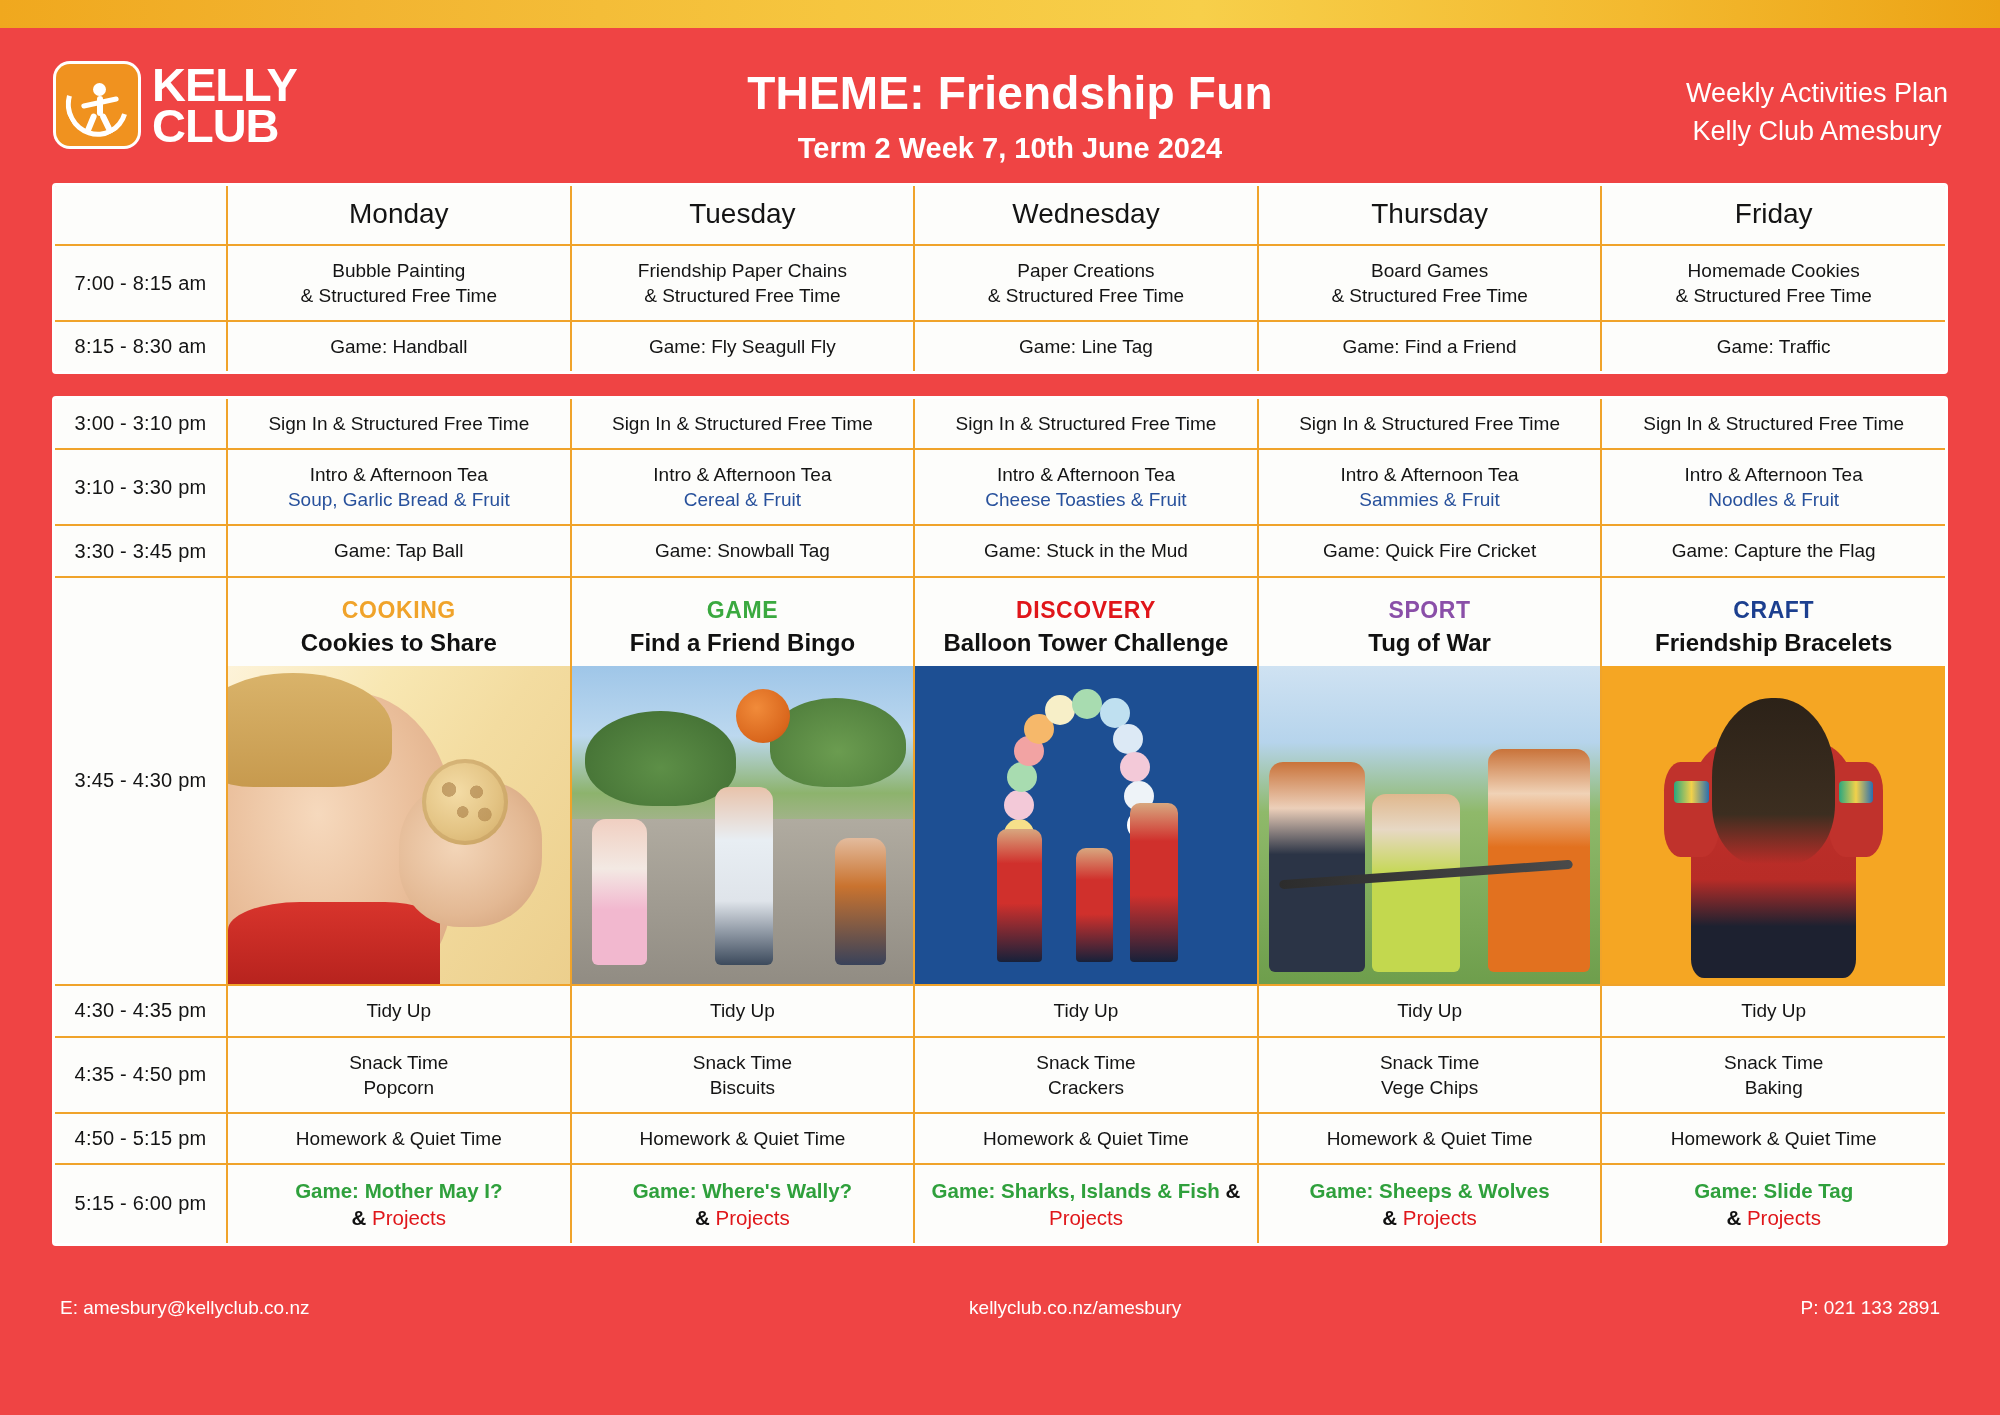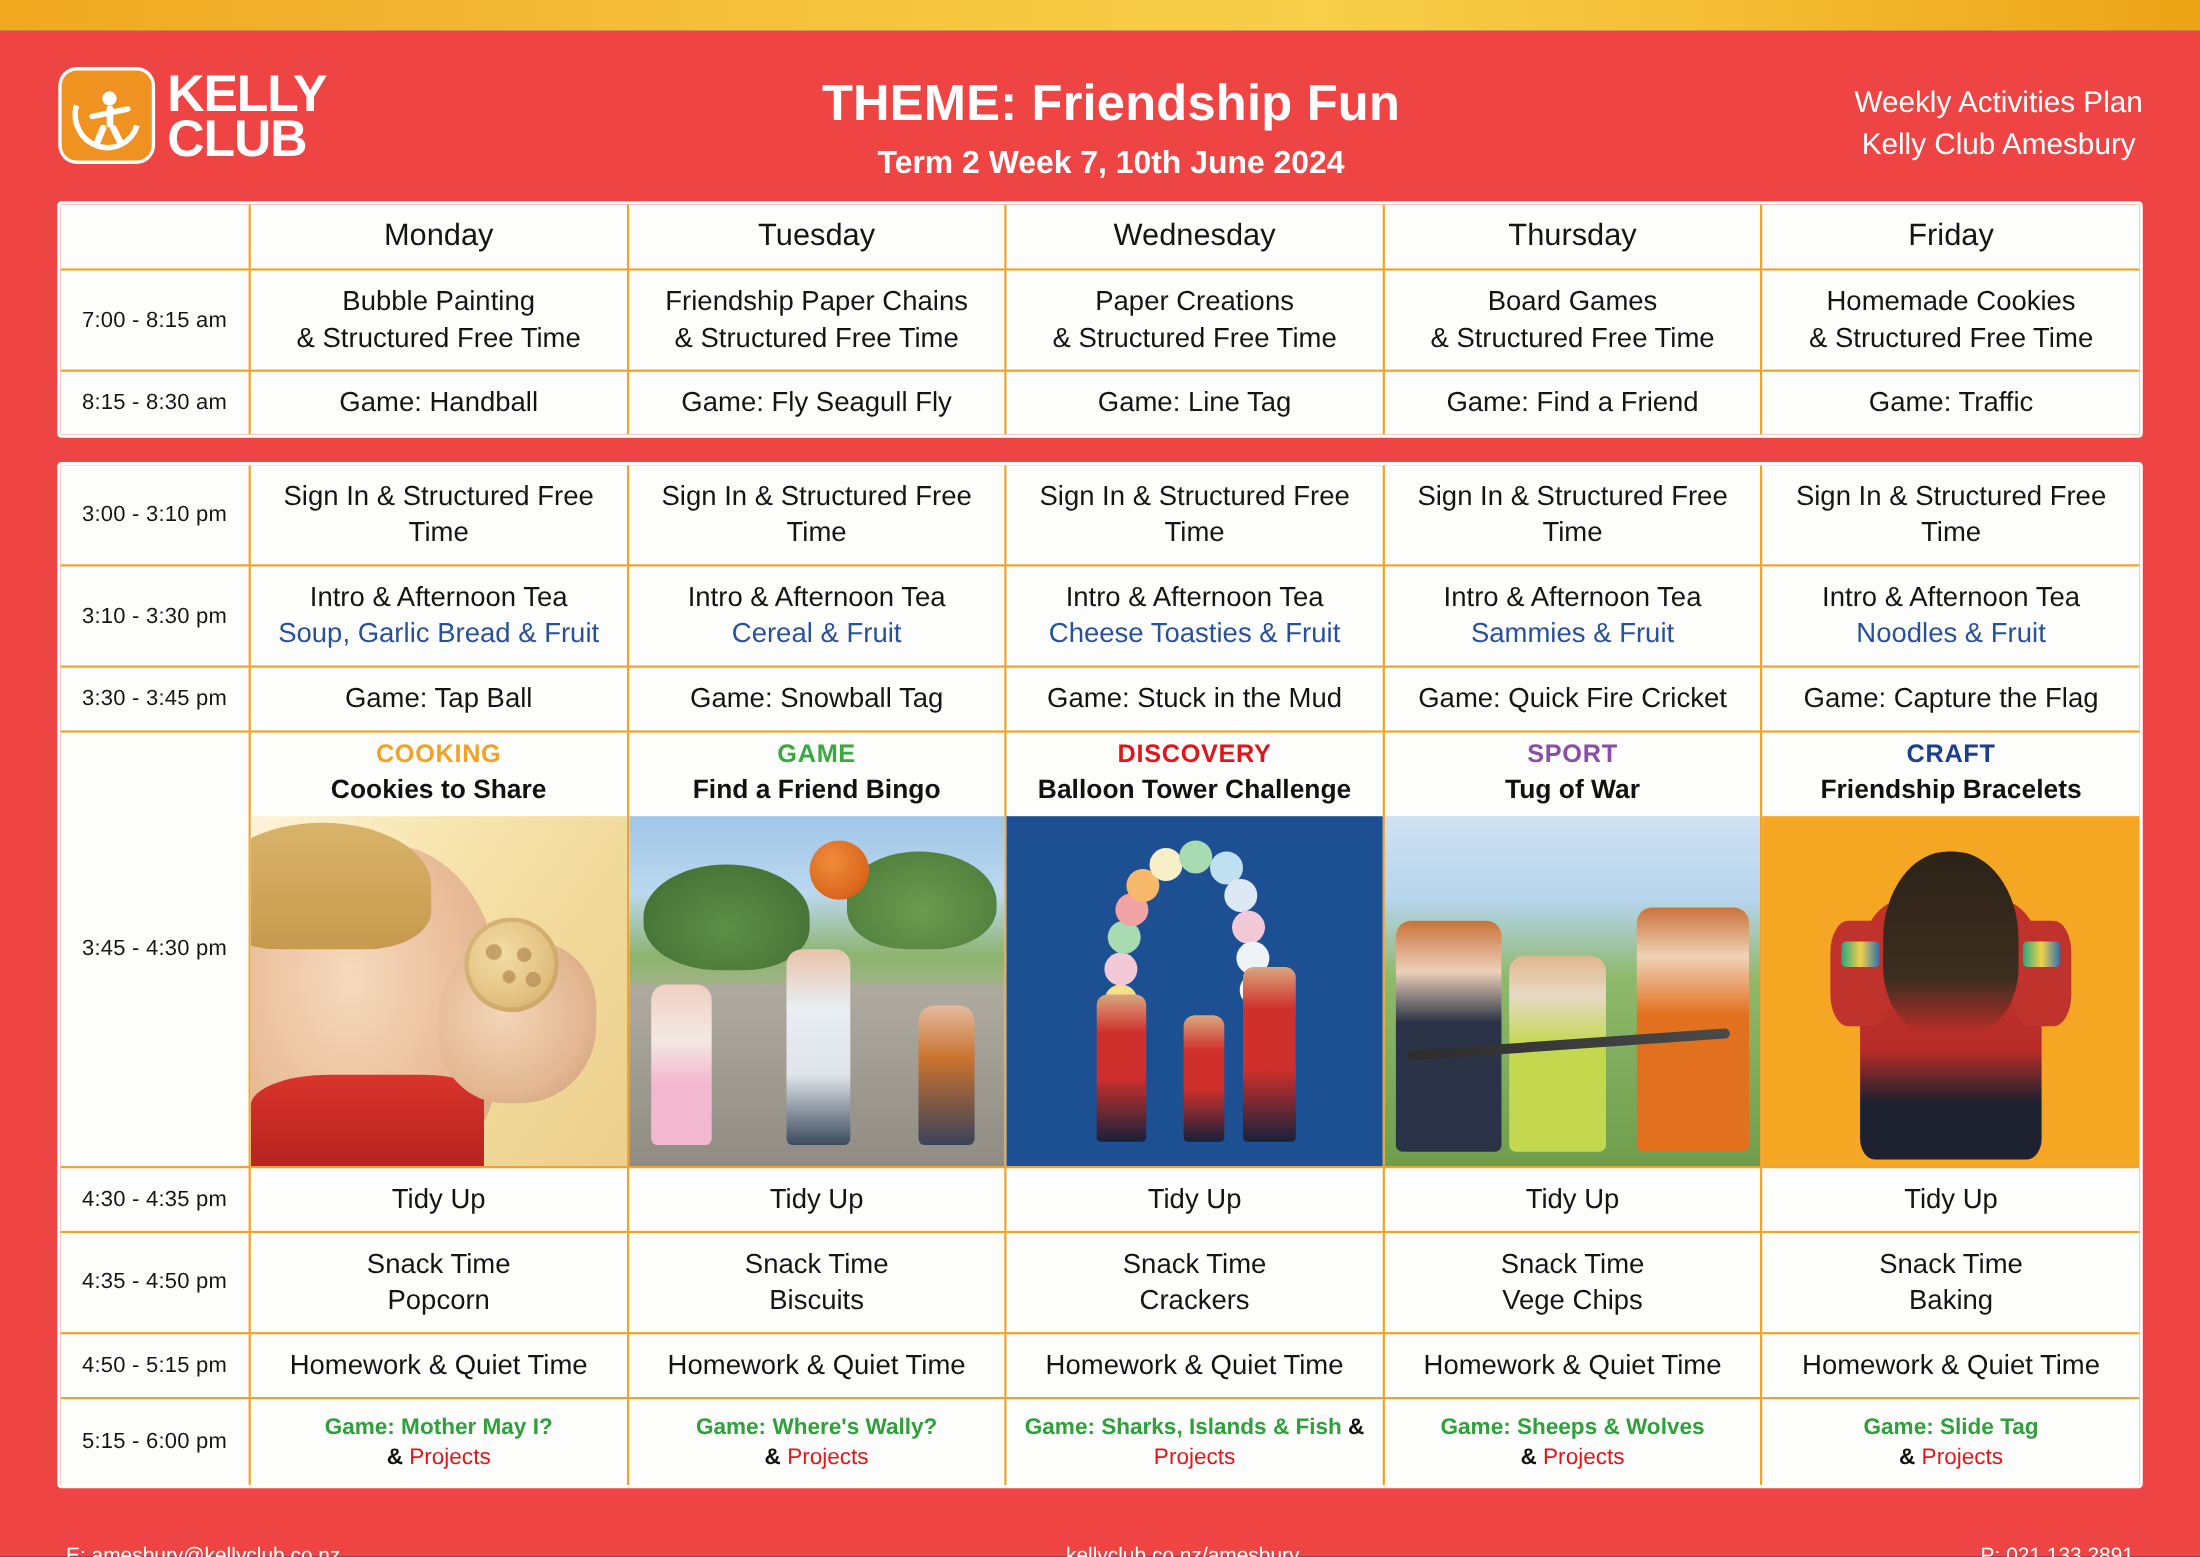--- a/index.html
+++ b/index.html
@@ -177,38 +177,38 @@
   td.timecell {
     font-size: 20px;
     font-weight: bold;
     color: #151515;
     border-left: none;
     padding: 8px 4px;
     letter-spacing: 0.2px;
   }
 
   td.cell {
-    font-size: 25px;
+    font-size: 19px;
     padding: 12px 8px;
     line-height: 1.32;
   }
   td.cell.small { font-size: 20.5px; }
 
   .green { color: #2fa03c; font-weight: bold; }
   .blue  { color: #28519c; text-align: center; }
   .red   { color: #e0161a; font-weight: normal; }
   .amp   { color: #111111; font-weight: bold; }
 
   
   td.actcell {
     padding: 0;
     vertical-align: top;
   }
   .act-head {
-    padding: 7px 6px 10px;
+    padding: 20px 6px 10px;
     background: #fdfdfb;
   }
   .act-cat {
     font-size: 23px;
     font-weight: bold;
     letter-spacing: 0.6px;
     line-height: 1.1;
   }
   .act-name {
     font-size: 24px;

